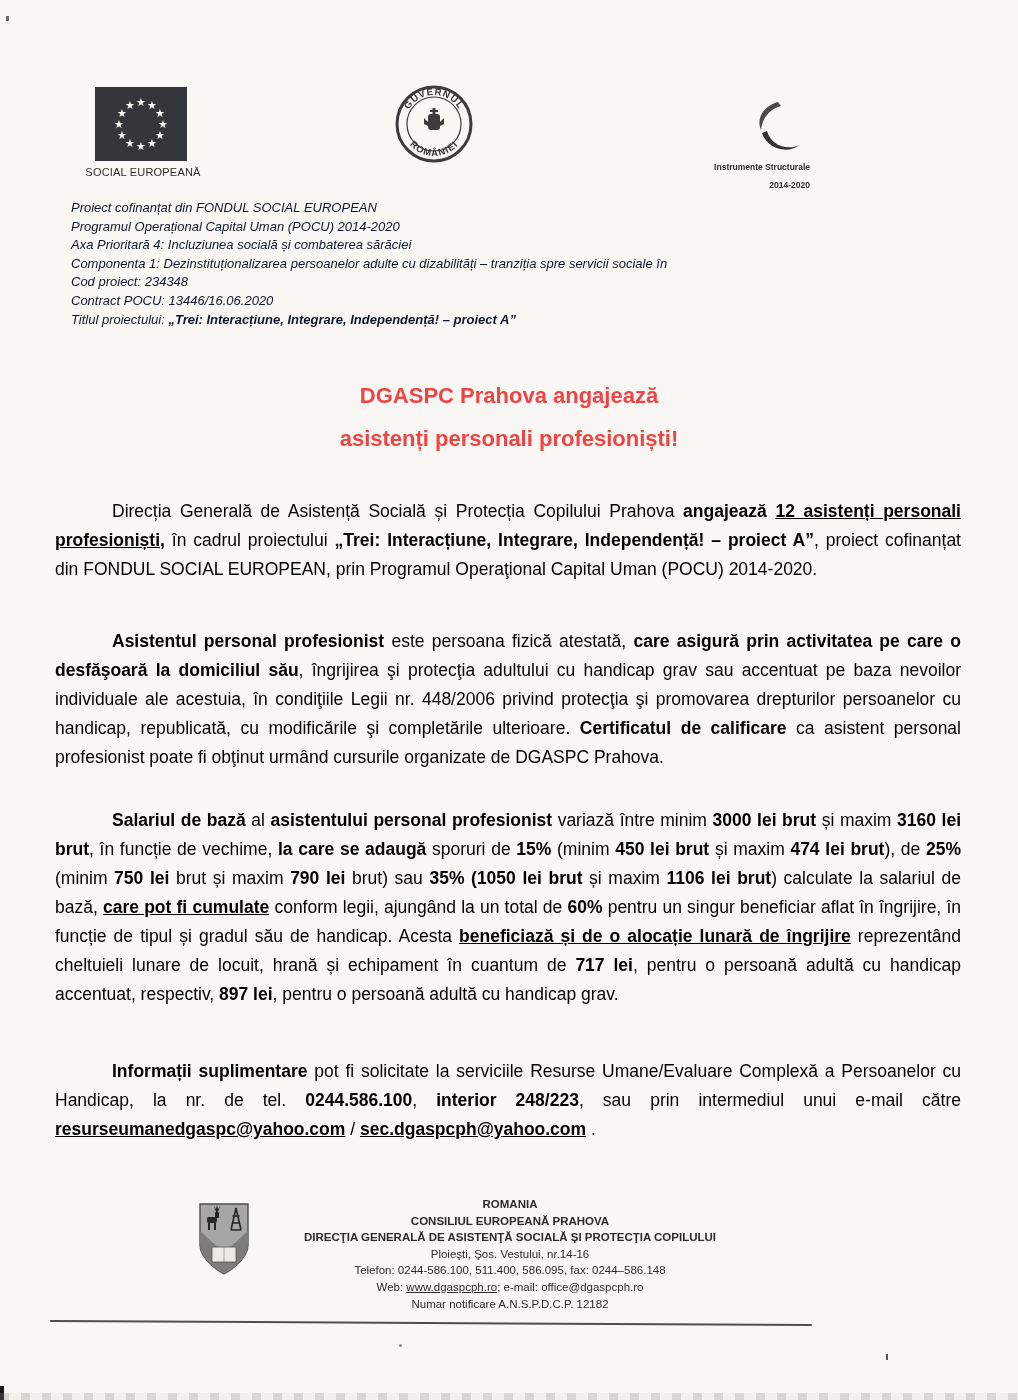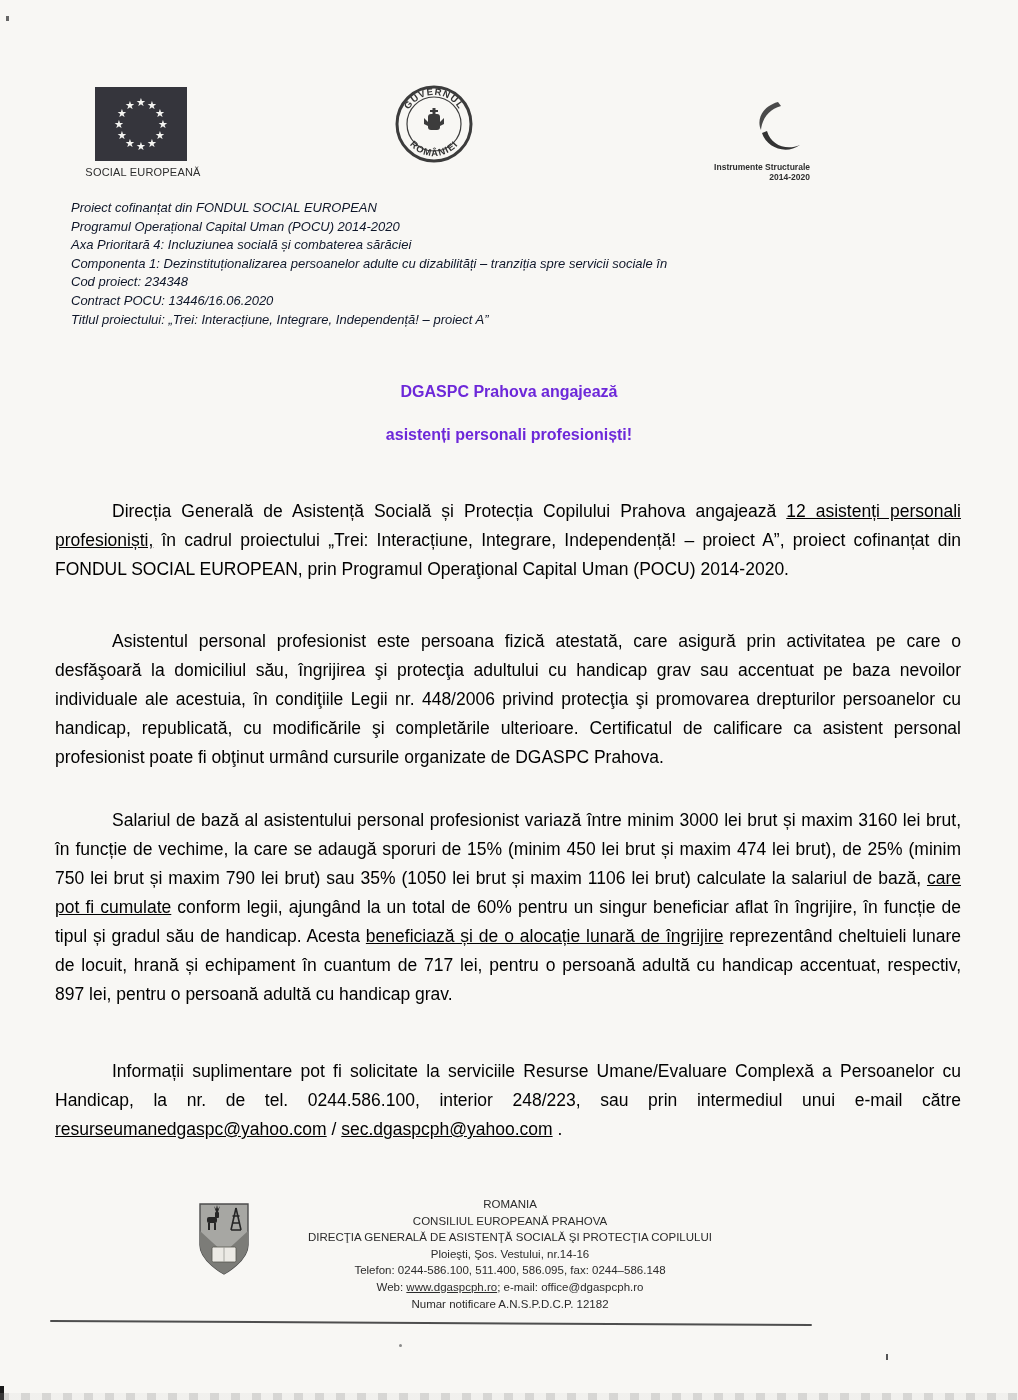--- a/index.html
+++ b/index.html
@@ -1,56 +1,56 @@
 <!DOCTYPE html>
 <html><head>
 <meta charset="utf-8">
 <style>
   html,body{margin:0;padding:0;background:#e9e8e6;}
   .page{
     position:relative;width:1018px;height:1400px;margin:0;
     background:#f8f7f4;overflow:hidden;
     font-family:"Liberation Sans","DejaVu Sans",sans-serif;color:#242424;
   }
-  .b{font-weight:normal}
+  .b{font-weight:bold}
   .u{text-decoration:underline}
 
   
   .eu-flag{position:absolute;left:95px;top:87px;width:92px;height:74px;}
   .eu-label{position:absolute;left:63px;top:166px;width:160px;text-align:center;
     font-size:11px;letter-spacing:.2px;color:#2e2e2e;}
   .gov-seal{position:absolute;left:394px;top:84px;width:80px;height:80px;}
   .instr{position:absolute;left:640px;top:100px;width:170px;text-align:right;}
   .instr svg{width:64px;height:58px;}
   .instr-t1{font-size:8.5px;font-weight:bold;color:#2e2e2e;line-height:10px;}
-  .instr-t2{font-size:8.5px;font-weight:bold;color:#2e2e2e;line-height:10px;}
+  .instr-t2{font-size:8.5px;font-weight:bold;color:#2e2e2e;line-height:10px;margin-top:8px;}
 
   
   .meta{position:absolute;left:71px;top:199px;font-style:italic;font-size:13px;
     line-height:18.6px;color:#0f172a;white-space:nowrap;}
 
   
   .doc-title{position:absolute;left:0;width:100%;text-align:center;
-    font-weight:bold;font-size:16px;color:#6d28d9;}
+    font-weight:bold;font-size:22px;color:#ef4444;}
   .t1{top:383px}
   .t2{top:426px}
 
   
   .para{position:absolute;left:55px;width:906px;font-size:17.5px;line-height:29px;
     text-align:justify;text-indent:57px;color:#000000;}
   .p1{top:497px}
   .p2{top:627px}
   .p3{top:806px}
   .p4{top:1057px}
 
   
   .shield{position:absolute;left:199px;top:1203px;width:50px;height:72px;}
   .footer{position:absolute;left:230px;top:1196px;width:560px;text-align:center;
     font-size:11.5px;line-height:16.6px;color:#2b2b2b;}
-  .footer .hd{font-weight:normal;}
+  .footer .hd{font-weight:bold;}
   .rule{position:absolute;left:50px;top:1320px;width:762px;height:2px;background:#4e4e4e;
     transform:rotate(0.3deg);transform-origin:left center;border-radius:1px;}
 
   
   .speck{position:absolute;background:#666;}
   .sp1{left:6px;top:16px;width:3px;height:5px;}
   .sp2{left:886px;top:1354px;width:2px;height:6px;background:#555;}
   .sp3{left:399px;top:1344px;width:3px;height:3px;background:#8a8a8a;border-radius:2px;}
   .corner{position:absolute;left:0;top:1386px;width:4px;height:14px;background:#1a1a1a;}
   .bottom-band{position:absolute;left:0;bottom:0;width:100%;height:7px;

